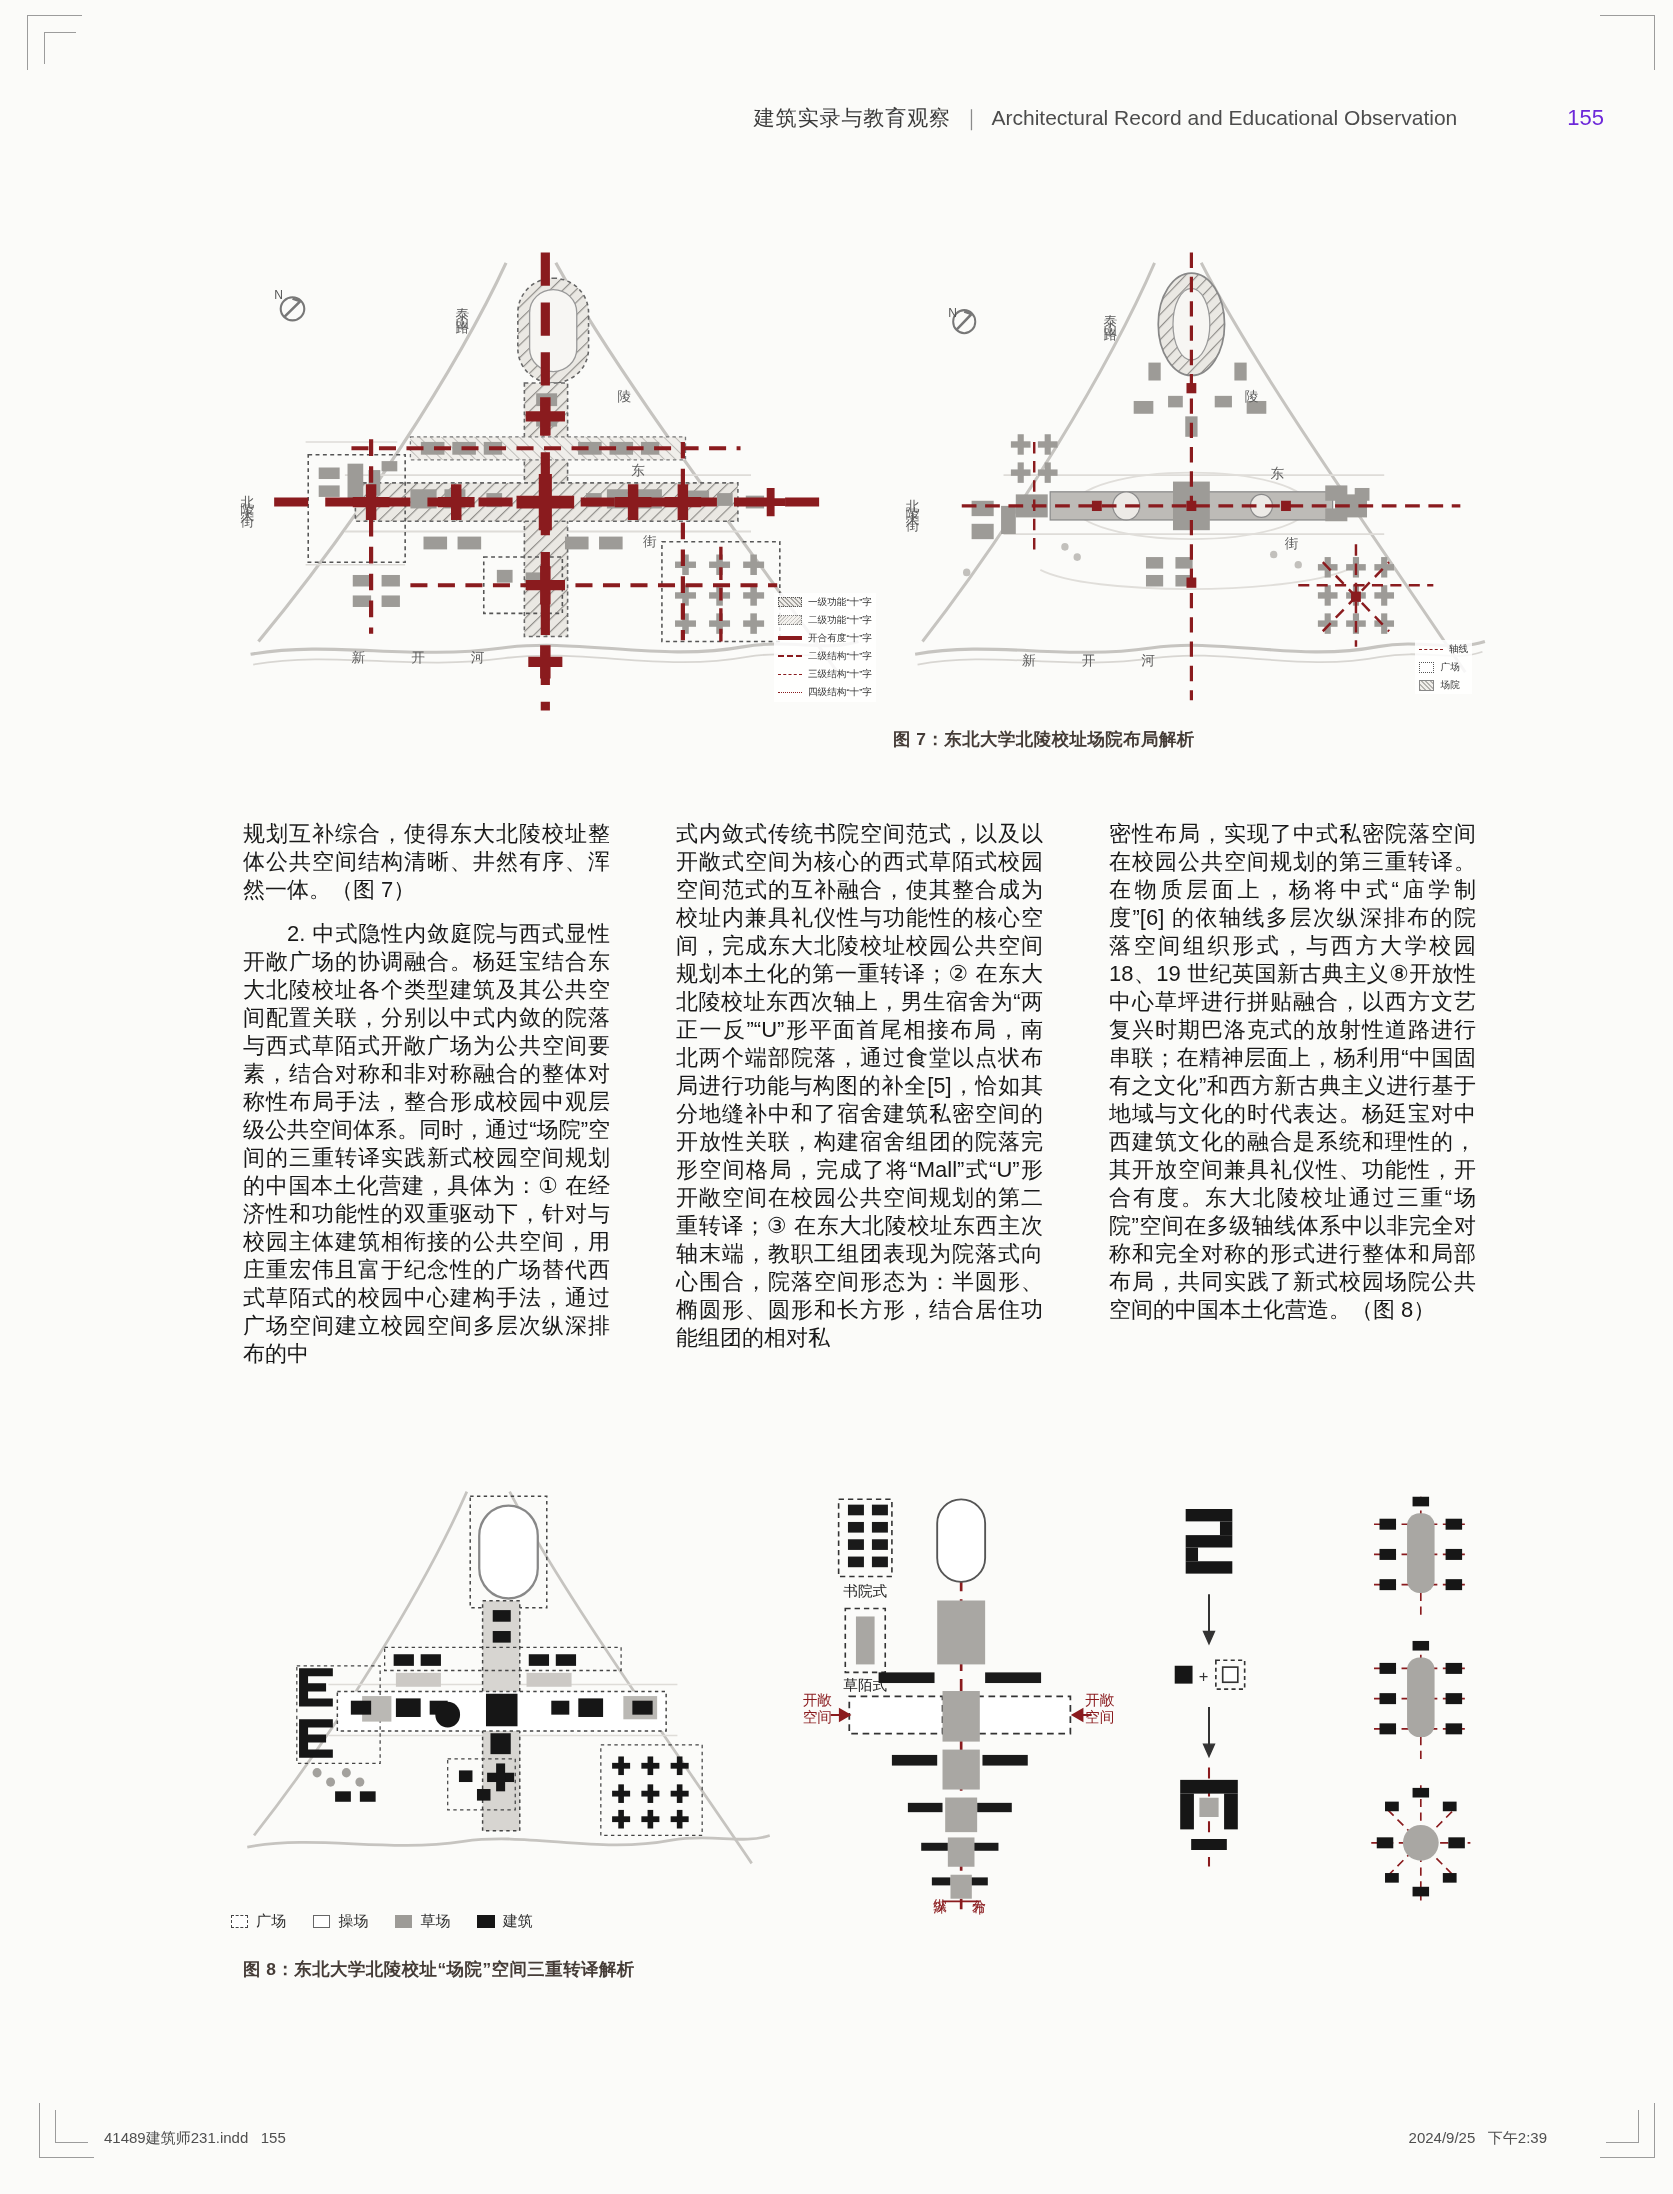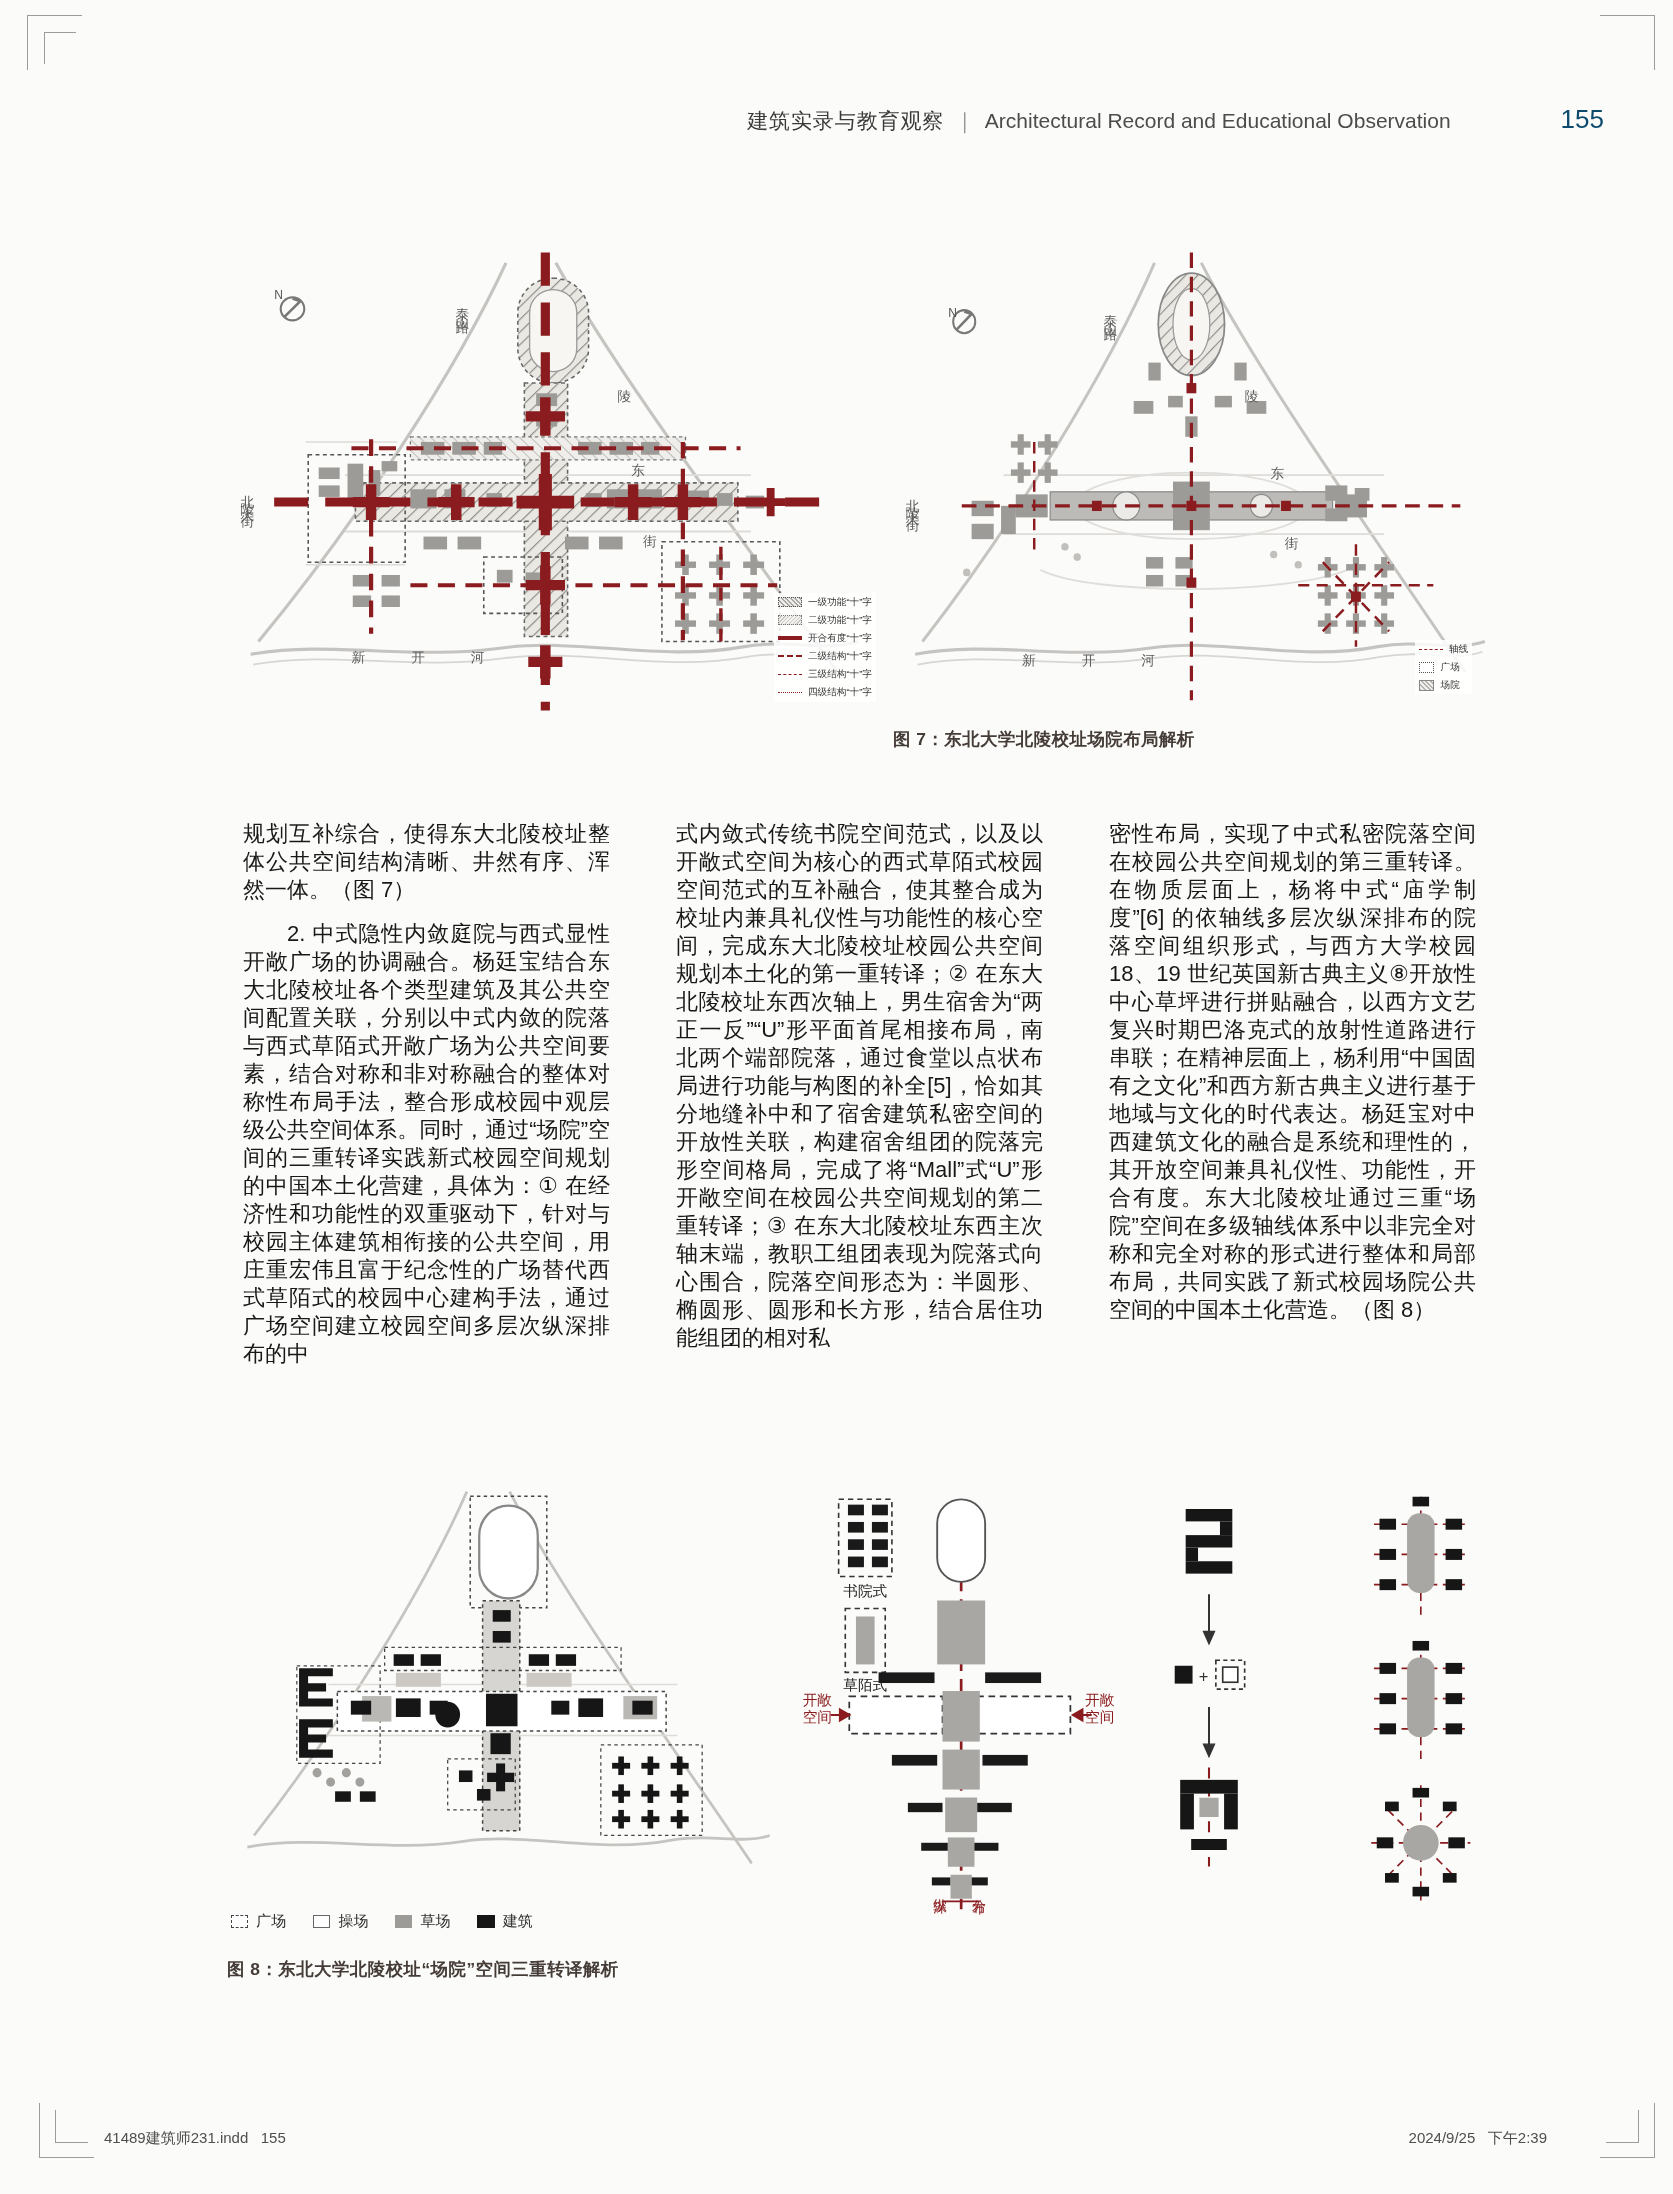--- a/index.html
+++ b/index.html
@@ -15,21 +15,21 @@
   .crop.bl  { left:39px;  bottom:36px; border-left-width:1.4px; border-bottom-width:1.4px; }
   .crop.bl2 { left:55px; bottom:51px; width:33px; height:33px; border-left-width:0.9px; border-bottom-width:0.9px; }
   .crop.br  { right:18.3px; bottom:36px; border-right-width:1.4px; border-bottom-width:1.4px; }
   .crop.br2 { right:34px; bottom:51px; width:33px; height:33px; border-right-width:0.9px; border-bottom-width:0.9px; }
 
   
   .page-header { top:104px; left:0; right:69px; display:flex; justify-content:flex-end; align-items:baseline; font-size:21px; color:#3a3a3a; }
   .h-cn { letter-spacing:0.9px; }
   .h-sep { margin:0 10px; color:#8a8a8a; }
   .h-en { color:#4c4c4c; }
-  .h-num { margin-left:110px; font-size:26px; color:#0c4a6e;text-align:right; }
+  .h-num { margin-left:110px; font-size:22px; color:#6d28d9;text-align:right; }
 
   
   figure { display:block; }
   .fig6 { left:227px; top:250px; width:655px; }
   .fig7 { left:893px; top:250px; width:614px; }
   .map { position:relative; width:100%; height:467px; }
   .map svg { width:100%; height:100%; display:block; }
   figcaption, .fig8-caption { font-size:17.4px; font-weight:bold; color:#453c37; margin-top:10px; letter-spacing:0.5px; }
 
   .rlabel { position:absolute; font-size:13.7px; color:#5b5b5b; line-height:1.25; }
@@ -66,21 +66,21 @@
   .fig8 { left:227px; top:1480px; width:1283px; height:513px; }
   .map8 { left:0; top:0; width:563px; height:424px; }
   .map8 svg, .dg svg { width:100%; height:100%; display:block; }
   .fig8-legend { left:3.7px; top:432px; display:flex; align-items:center; gap:26.6px; }
   .f8item { display:flex; align-items:center; gap:8.2px; }
   .f8label { font-size:15px; color:#2e2e2e; }
   .s8-plaza { width:17.4px; height:13px; border:1.4px dashed #444; background:#fff; }
   .s8-field { width:17.4px; height:13px; border:0.9px solid #666; background:#fff; }
   .s8-lawn  { width:17.4px; height:13px; background:#9d9b97; }
   .s8-build { width:17.4px; height:13px; background:#161616; }
-  .fig8-caption { left:0; top:467px; position:absolute; }
+  .fig8-caption { left:16px; top:467px; position:absolute; }
 
   .dg { position:absolute; }
   .dg-mid    { left:577px; top:13.7px;  width:309px; height:426px; }
   .dg-arrows { left:934px; top:18.3px;  width:96px; height:385px; }
   .dg-radial { left:1136px; top:13.7px;  width:117px; height:412px; }
   .red-vlabel { position:absolute; color:#8a1b1e; font-size:14.7px; line-height:17.4px; width:32px; text-align:center;font-family:Liberation Serif, serif; }
   .red-stack { position:absolute; color:#8a1b1e; font-size:13.7px; writing-mode:vertical-rl; letter-spacing:1.8px; }
 
   
   .page-footer { left:104px; right:126px; top:2129px; display:flex; justify-content:space-between; font-size:15px; color:#4f4f4f; }

